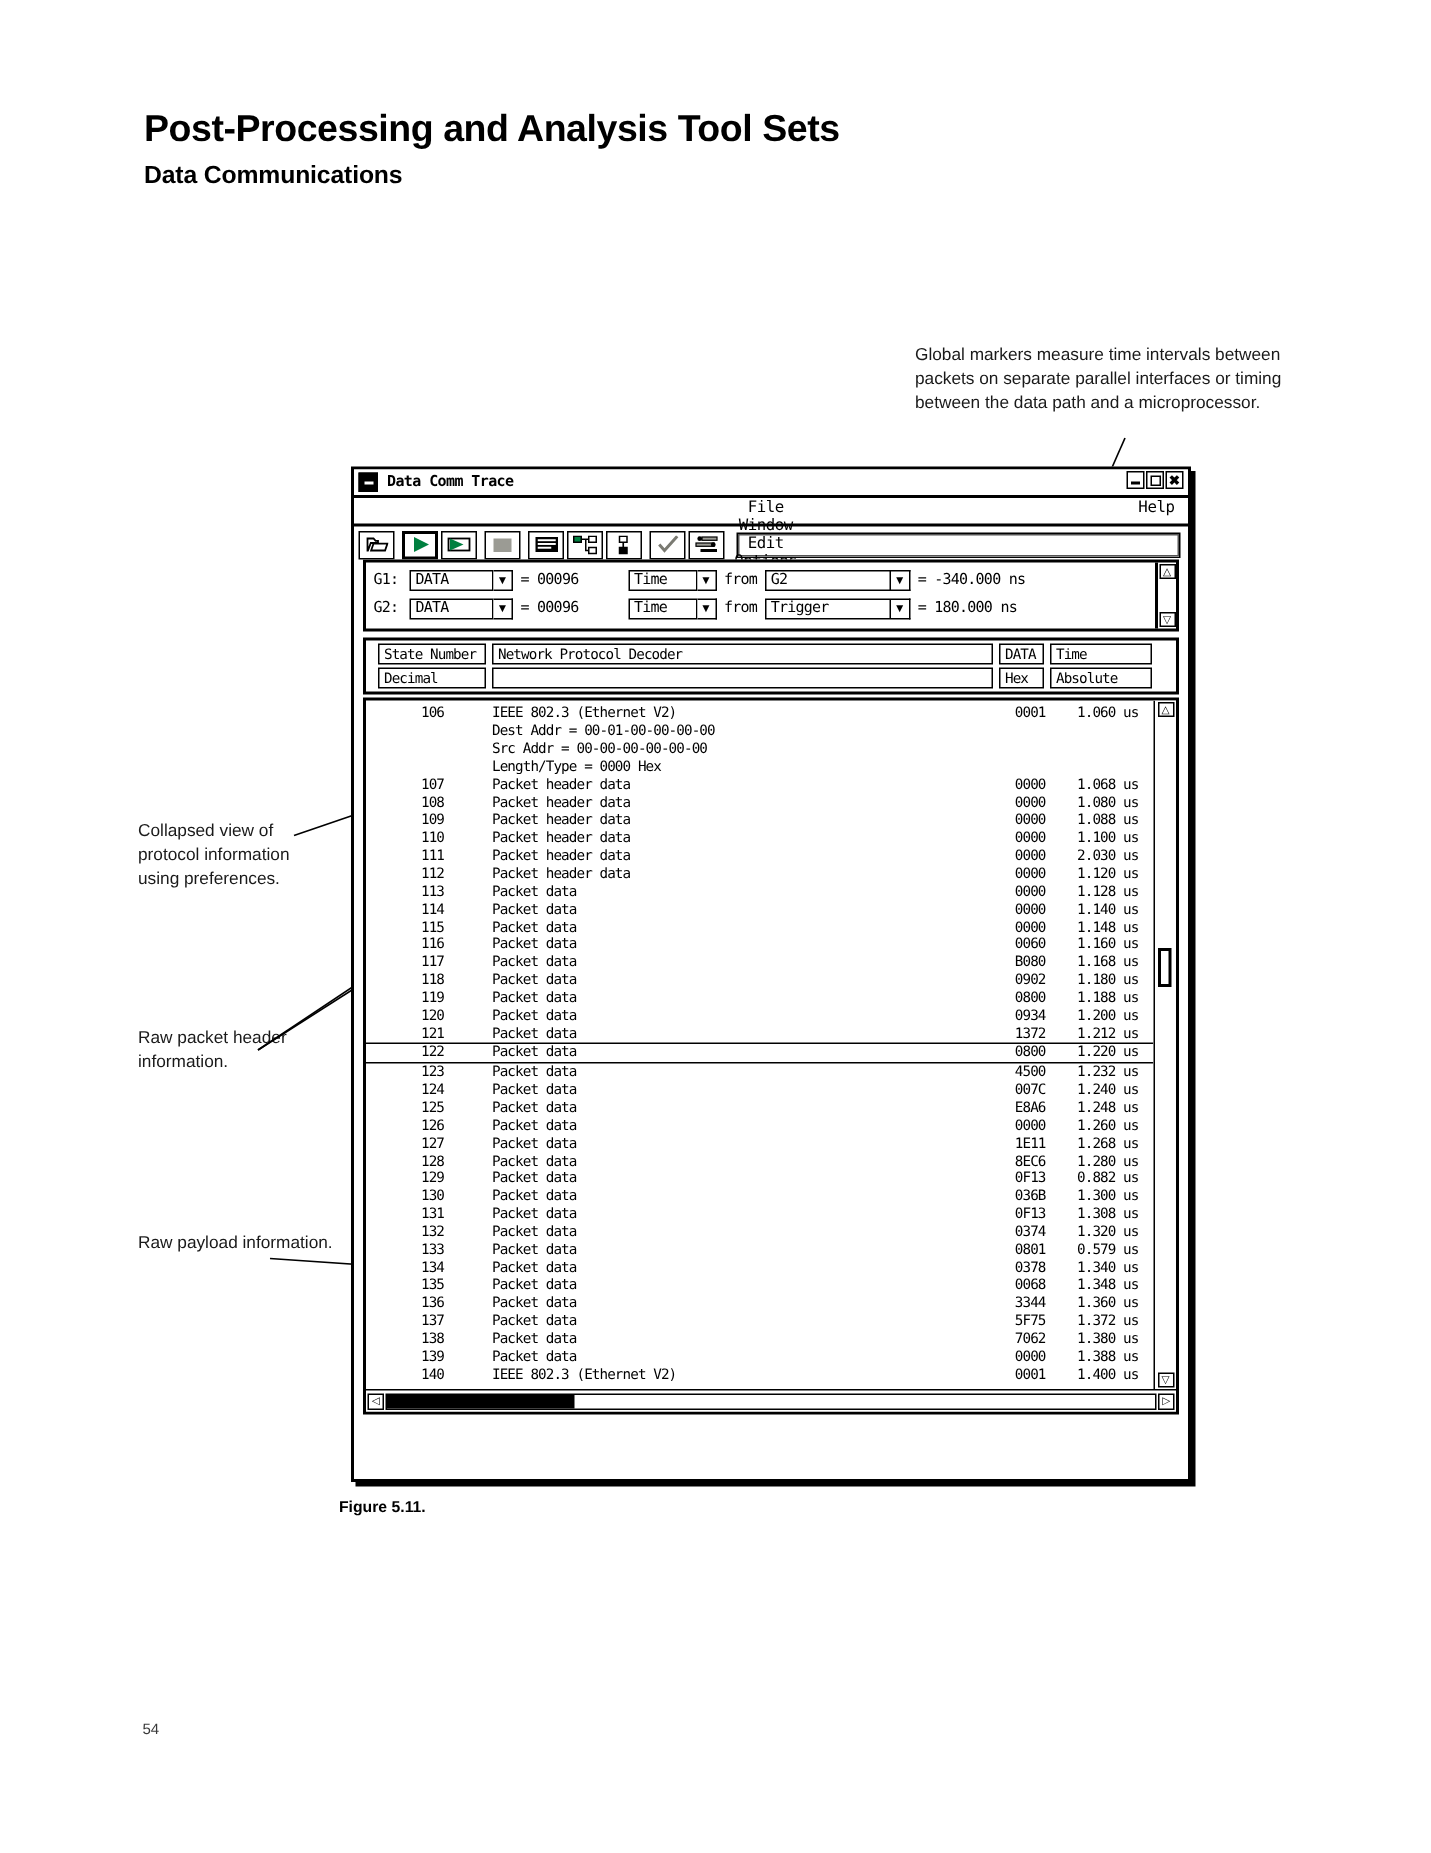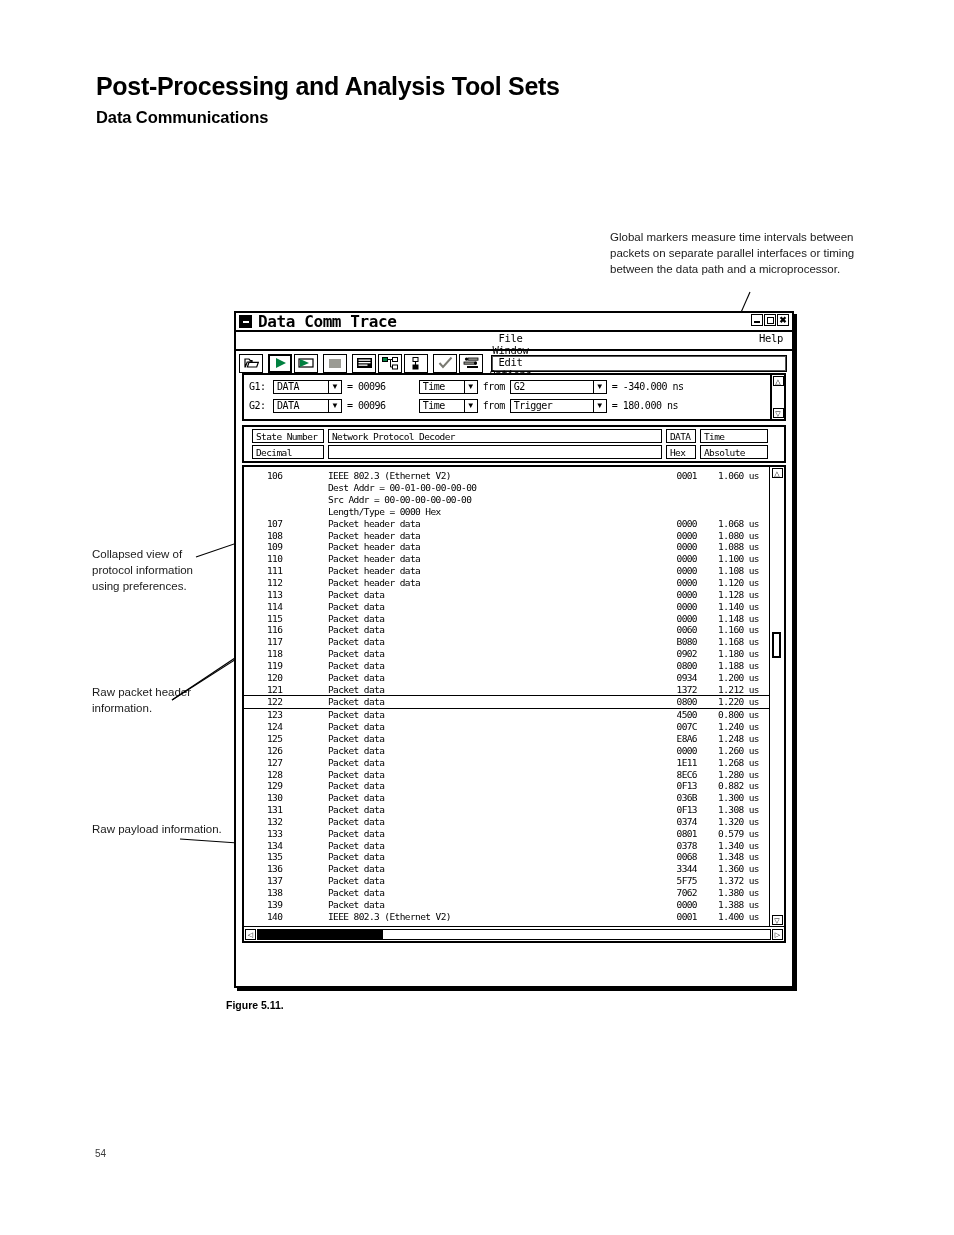--- a/index.html
+++ b/index.html
@@ -47,21 +47,21 @@
   #title-bar{
     position:relative;height:17px;border-bottom:2px solid #000;
     display:flex;align-items:center;background:#fff;
   }
   #window-menu-box{
     width:11px;height:11px;border:1.5px solid #000;margin-left:3px;background:#000;
     display:flex;align-items:center;justify-content:center;
   }
   #window-menu-box i{display:block;width:6px;height:2px;background:#fff;}
   #window-title{
-    margin-left:6px;font-size:16px;font-weight:bold;color:#000;
+    margin-left:6px;font-size:10px;font-weight:bold;color:#000;
     font-family:"DejaVu Sans Mono","Liberation Mono",monospace;letter-spacing:-0.4px;text-align:right;
   }
   #title-buttons{position:absolute;right:3px;top:1px;display:flex;gap:1px;}
   .tbtn{width:12px;height:12px;border:1.5px solid #000;background:#fff;
         display:flex;align-items:center;justify-content:center;box-sizing:border-box;}
   .tbtn .min{width:6px;height:2px;background:#000;margin-top:4px;}
   .tbtn .max{width:7px;height:7px;border:1.5px solid #000;box-sizing:border-box;}
   .tbtn .cls{font-size:9px;line-height:9px;font-weight:bold;color:#000;}
 
   
@@ -159,21 +159,21 @@
   #trace-body{flex:1;display:flex;overflow:hidden;}
   #trace-rows{
     flex:1;padding:3px 0 0 0;box-sizing:border-box;position:relative;overflow:hidden;
   }
   .trow{
     display:flex;align-items:center;height:11.85px;
     font-family:"DejaVu Sans Mono","Liberation Mono",monospace;font-size:9.5px;
     letter-spacing:-0.6px;color:#000;white-space:nowrap;position:relative;
   }
   .trow.marked{border-top:1.4px solid #000;border-bottom:1.4px solid #000;}
-  .c-state{width:52px;padding-left:23px;box-sizing:border-box;}
+  .c-state{width:52px;padding-left:23px;box-sizing:border-box;text-align:right;}
   .c-desc{flex:1;padding-left:32px;box-sizing:border-box;}
   .c-data{width:56px;text-align:right;}
   .c-time{width:72px;text-align:right;padding-right:10px;box-sizing:border-box;}
   .trow.sub .c-state{visibility:hidden;}
 
   #vscroll{
     width:15px;border-left:1.5px solid #000;box-sizing:border-box;
     display:flex;flex-direction:column;align-items:center;justify-content:space-between;
     padding:1px;background:#fff;position:relative;
   }
@@ -430,21 +430,21 @@
           <div class="trow">
             <span class="c-state">110</span>
             <span class="c-desc">Packet header data</span>
             <span class="c-data">0000</span>
             <span class="c-time">1.100 us</span>
           </div>
           <div class="trow">
             <span class="c-state">111</span>
             <span class="c-desc">Packet header data</span>
             <span class="c-data">0000</span>
-            <span class="c-time">1.108 us</span>
+            <span class="c-time">2.030 us</span>
           </div>
           <div class="trow">
             <span class="c-state">112</span>
             <span class="c-desc">Packet header data</span>
             <span class="c-data">0000</span>
             <span class="c-time">1.120 us</span>
           </div>
           <div class="trow">
             <span class="c-state">113</span>
             <span class="c-desc">Packet data</span>
@@ -502,21 +502,21 @@
           <div class="trow marked">
             <span class="c-state">122</span>
             <span class="c-desc">Packet data</span>
             <span class="c-data">0800</span>
             <span class="c-time">1.220 us</span>
           </div>
           <div class="trow">
             <span class="c-state">123</span>
             <span class="c-desc">Packet data</span>
             <span class="c-data">4500</span>
-            <span class="c-time">0.800 us</span>
+            <span class="c-time">1.232 us</span>
           </div>
           <div class="trow">
             <span class="c-state">124</span>
             <span class="c-desc">Packet data</span>
             <span class="c-data">007C</span>
             <span class="c-time">1.240 us</span>
           </div>
           <div class="trow">
             <span class="c-state">125</span>
             <span class="c-desc">Packet data</span>

